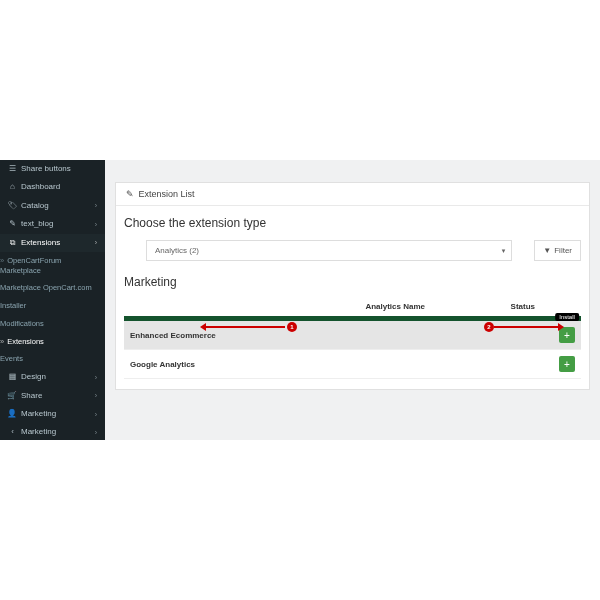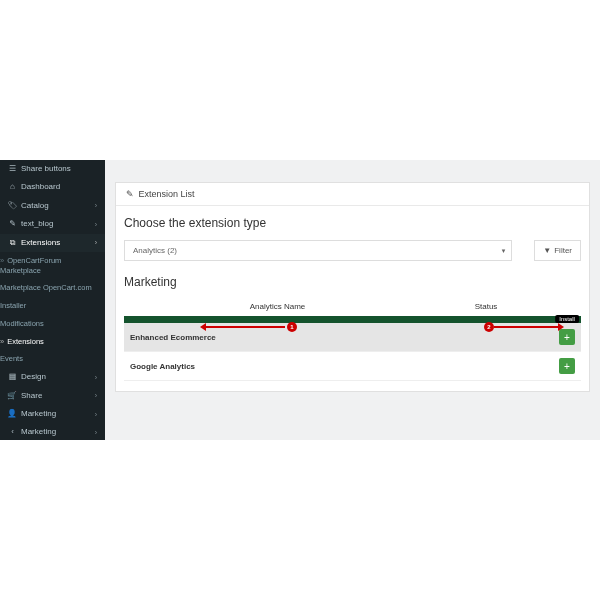--- a/index.html
+++ b/index.html
@@ -14,27 +14,27 @@
 .side-item .chev { font-size: 7px; opacity: 0.6; }
 .sub-item { padding: 4px 8px 4px 0; font-size: 7.5px; color: #8aa4af; cursor: pointer; line-height: 1.3; }
 .sub-item.active { color: #fff; }
 .content { flex: 1; background: #f0f1f2; display: flex; flex-direction: column; min-width: 0; }
 .crumb { padding: 3px 10px 5px; color: #333; font-size: 8px; display: flex; gap: 8px; align-items: center; border-bottom: 0; }
 .crumb-title { font-size: 12px; font-weight: 500; color: #333; }
 .panel { margin: 0 10px 10px; background: #fff; border: 1px solid #e0e0e0; }
 .panel-hd { padding: 6px 10px; border-bottom: 1px solid #e9e9e9; font-size: 9px; color: #444; display: flex; align-items: center; gap: 5px; }
 .panel-body { padding: 10px 8px; }
 .section-title { font-size: 12px; font-weight: 400; color: #333; margin-bottom: 10px; }
-.filter-row { display: flex; gap: 22px; margin-bottom: 14px; }
+.filter-row { display: flex; gap: 22px; margin-bottom: 14px; margin-left: 22px; }
 .select { flex: 1; border: 1px solid #ddd; padding: 5px 8px; font-size: 8px; color: #666; background: #fff; position: relative; }
 .select::after { content: "▾"; position: absolute; right: 6px; top: 50%; transform: translateY(-50%); font-size: 7px; color: #666; }
 .filter-btn { border: 1px solid #ddd; background: #fff; padding: 5px 8px; font-size: 8px; color: #555; display: flex; align-items: center; gap: 3px; cursor: pointer; }
 .sub-title { font-size: 12px; font-weight: 400; color: #333; margin-bottom: 8px; }
 table { width: 100%; border-collapse: collapse; font-size: 8px; }
-th { text-align: center; padding: 5px 6px; border-bottom: 7px solid #14532d; font-weight: 400; color: #333; font-size: 8px; }
+th { text-align: right; padding: 5px 6px; border-bottom: 5px solid #14532d; font-weight: 700; color: #333; font-size: 8px; }
 td { padding: 6px 6px; border-bottom: 1px solid #eee; color: #333; }
 tr.hl td { background: #e5e5e5; }
 .install-btn { background: #449d44; color: #fff; width: 16px; height: 16px; display: inline-flex; align-items: center; justify-content: center; border-radius: 2px; font-size: 10px; cursor: pointer; position: relative; }
 .tooltip { position: absolute; top: -14px; left: 50%; transform: translateX(-50%); background: #000; color: #fff; padding: 1px 4px; font-size: 6px; border-radius: 2px; white-space: nowrap; }
 td.act { text-align: right; width: 40px; }
 .footer { text-align: center; padding: 8px; font-size: 8px; color: #666; }
 .footer a { color: #2a6496; text-decoration: none; }
 .arrow-red { position: absolute; height: 2px; background: #c00; pointer-events: none; }
 .arrow-red::after { content: ""; position: absolute; right: -5px; top: -3px; border-left: 6px solid #c00; border-top: 4px solid transparent; border-bottom: 4px solid transparent; }
 .arrow-red.left::after { left: -5px; right: auto; border-left: none; border-right: 6px solid #c00; }

